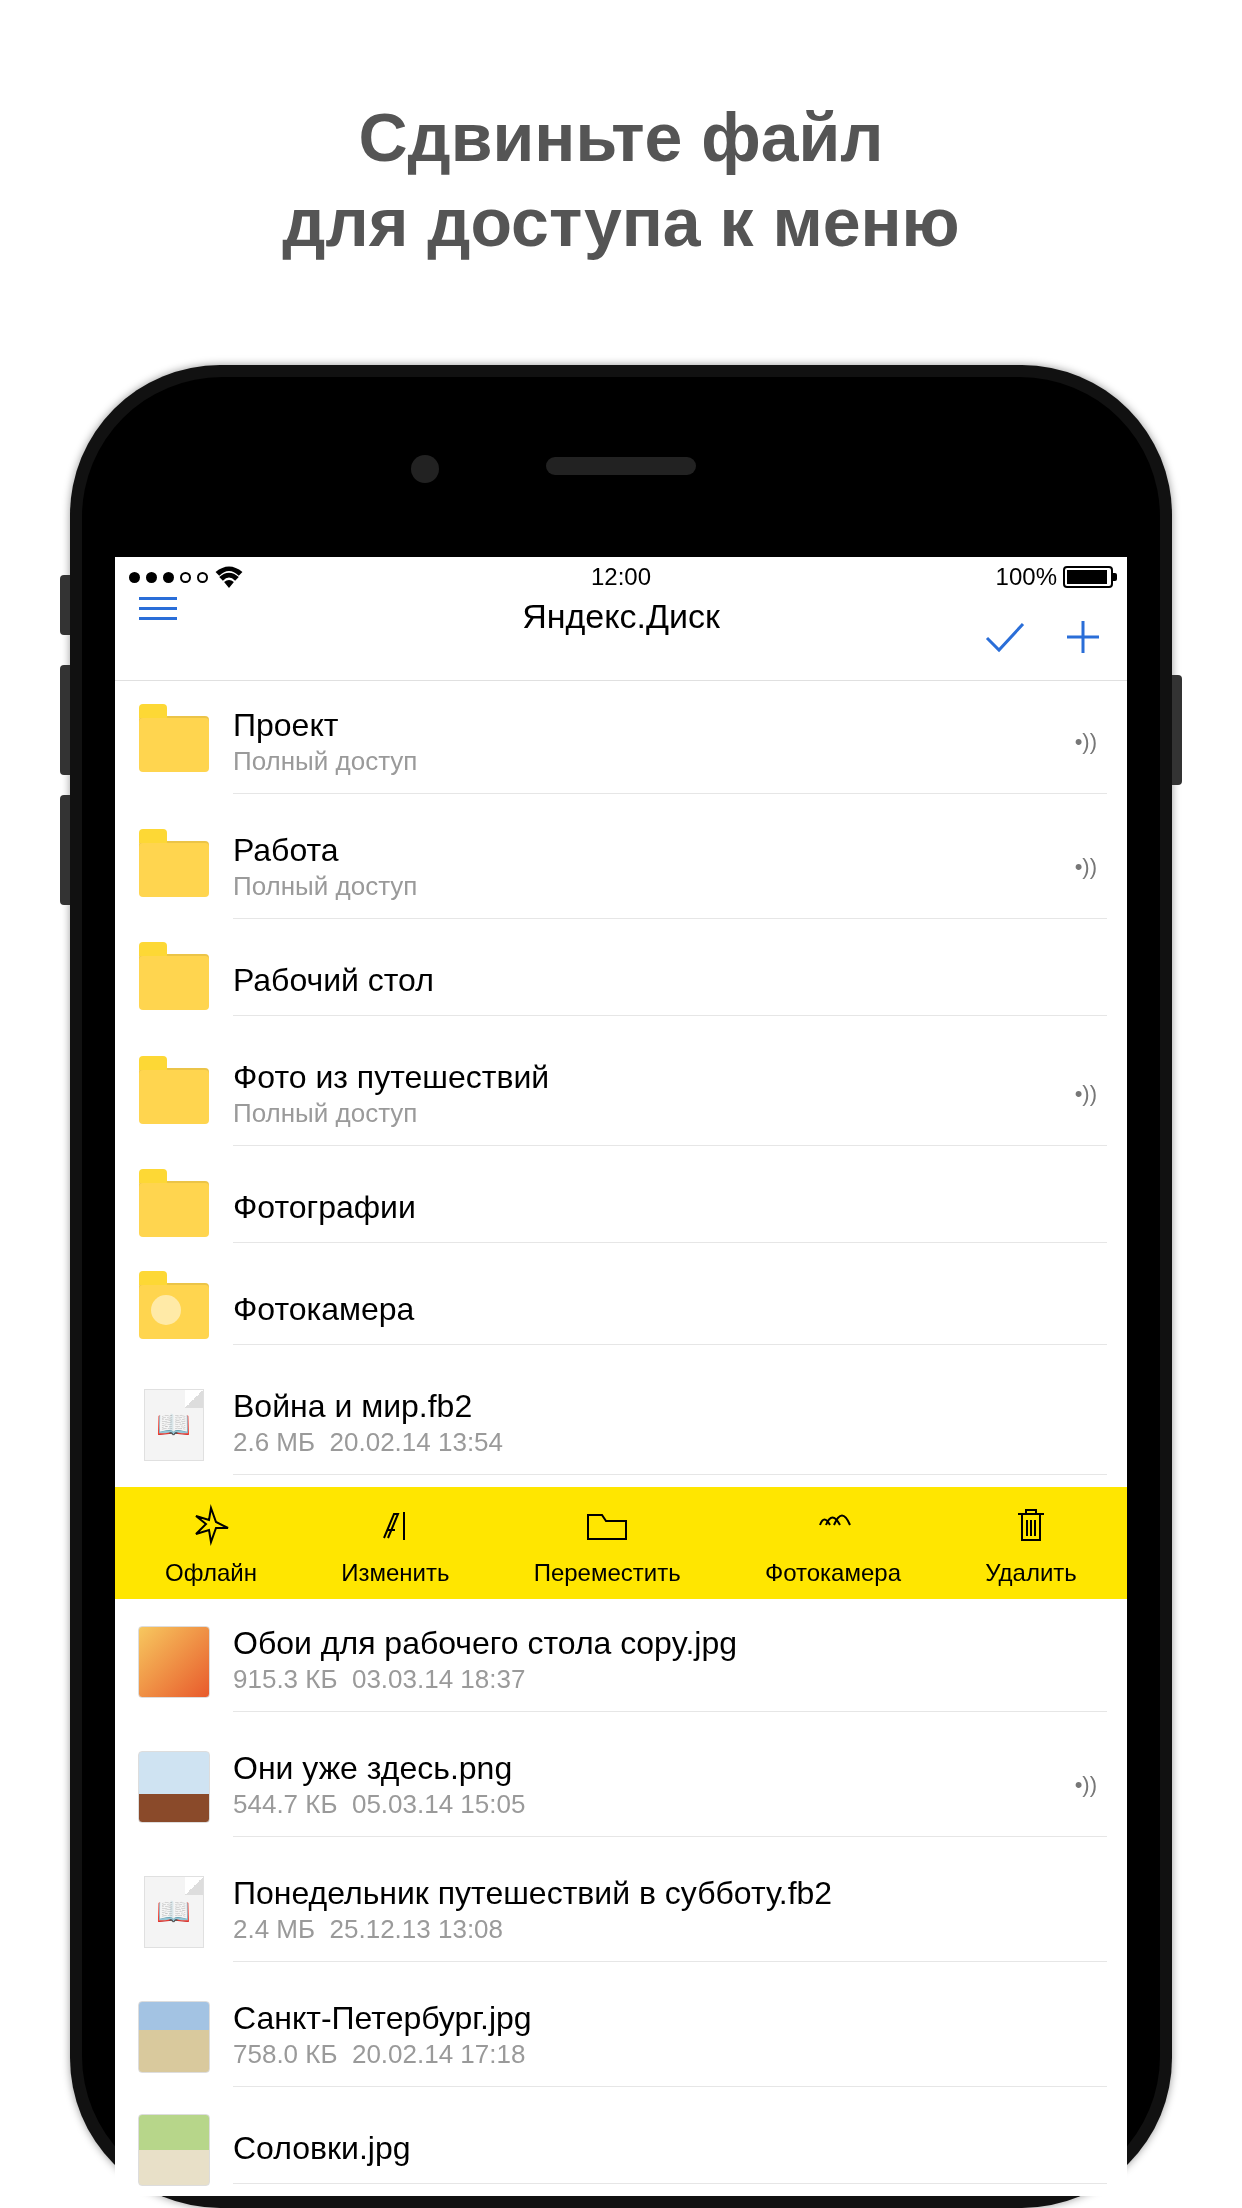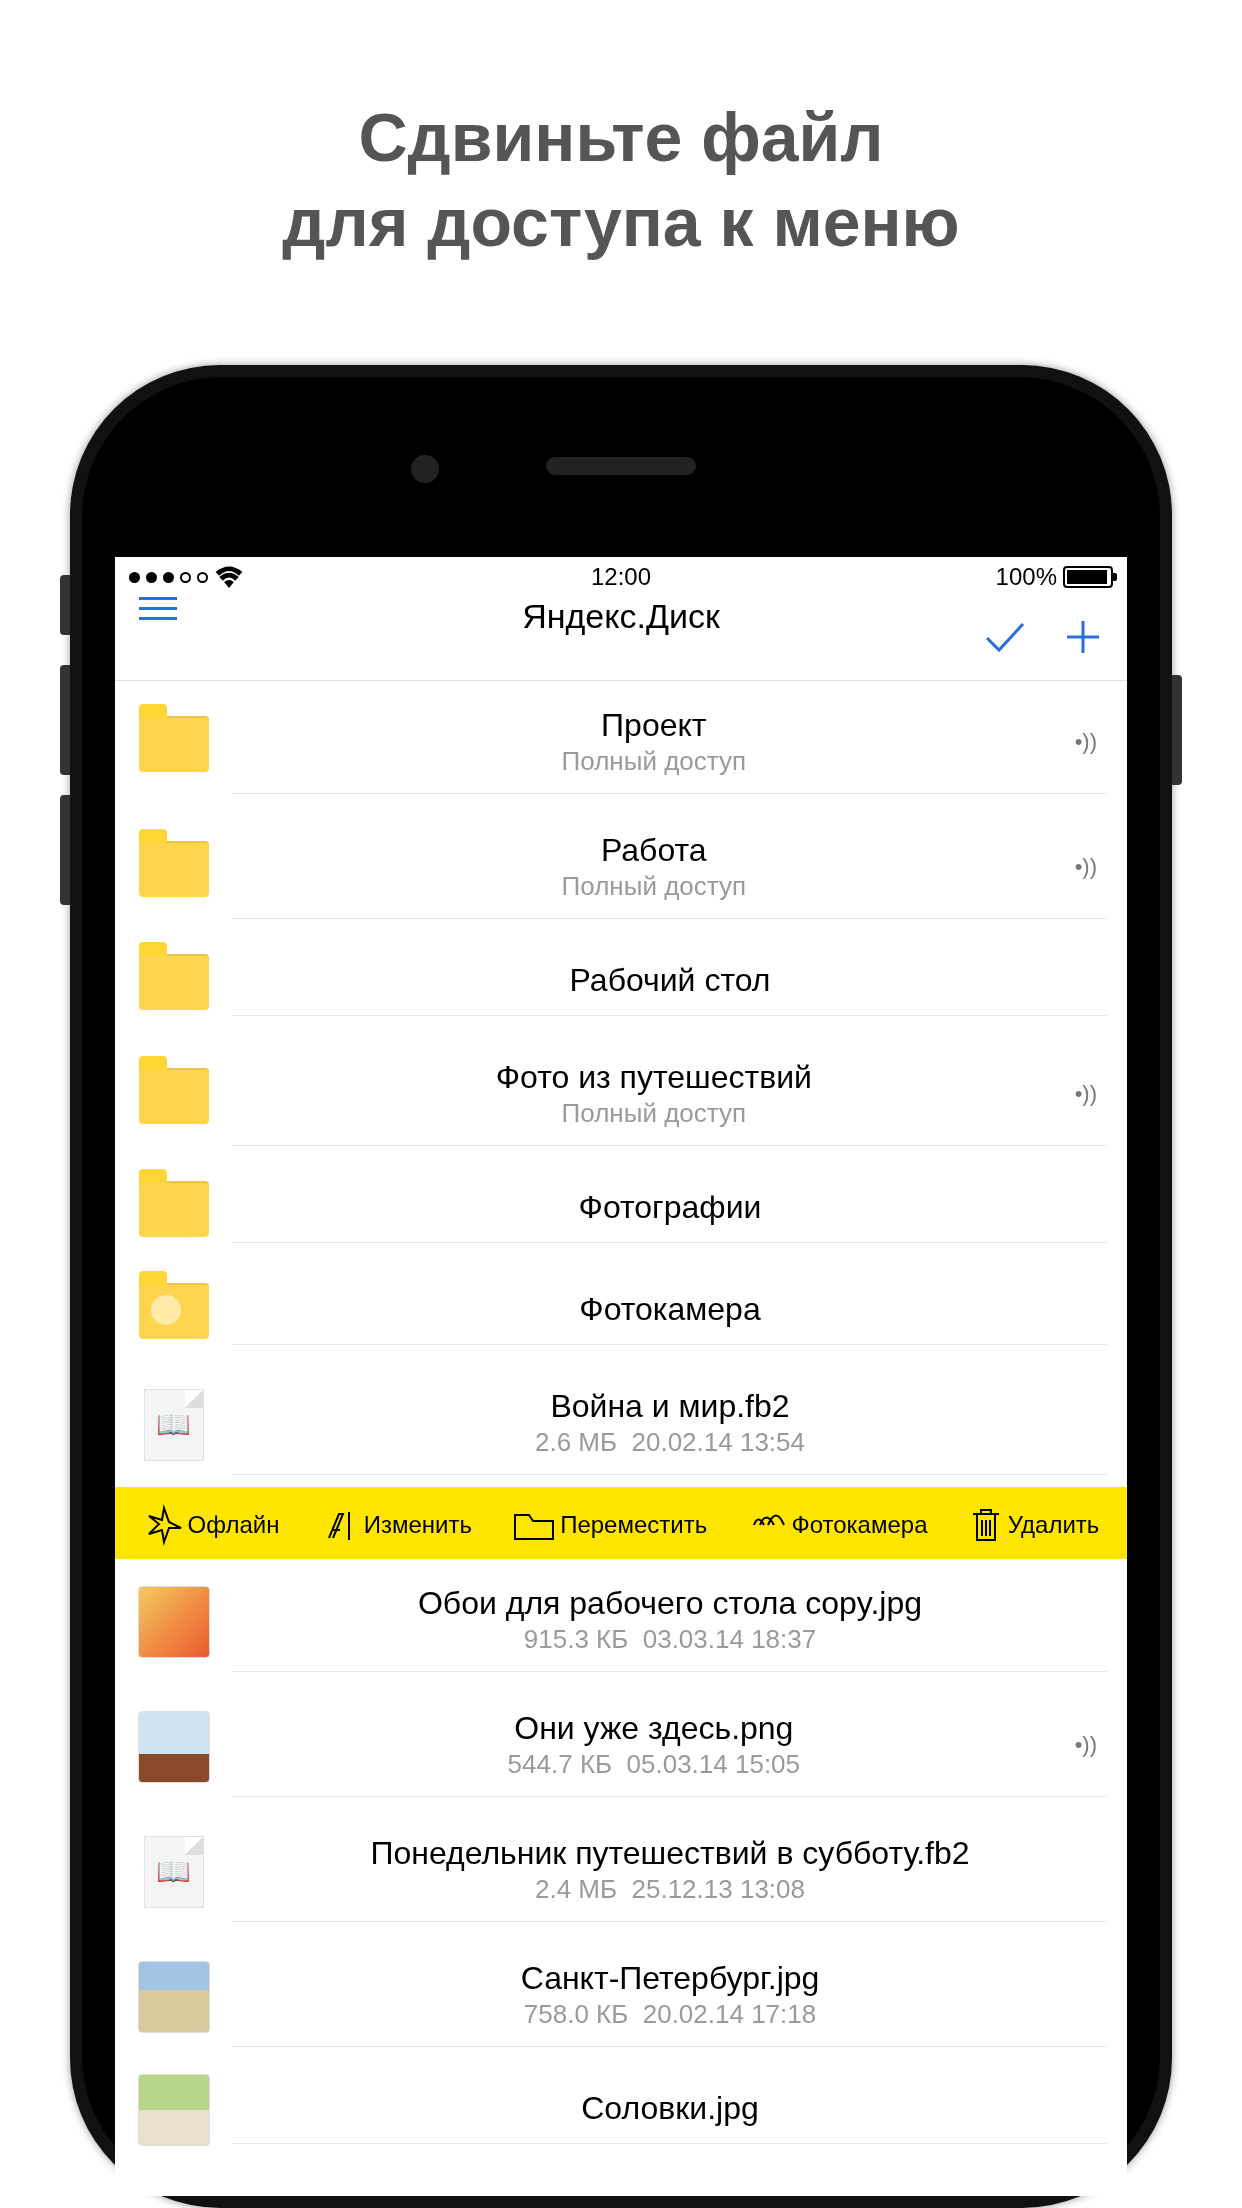--- a/index.html
+++ b/index.html
@@ -38,41 +38,41 @@
 .menu-icon { display:flex; flex-direction:column; gap:7px; }
 .menu-icon span { display:block; width:38px; height:3px; background:#2a6ed8; }
 .nav-right { display:flex; gap:36px; align-items:center; }
 .check-icon svg, .plus-icon svg { stroke:#2a6ed8; }
 
 
 .list { }
 .row { display:flex; align-items:center; padding:12px 20px 12px 20px; }
 .thumb { width:78px; height:78px; flex-shrink:0; display:flex; align-items:center; justify-content:center; }
 .row-body { flex:1; min-width:0; margin-left:20px; border-bottom:1px solid #e6e6e6; padding:14px 0 16px 0; display:flex; align-items:center; }
-.row-text { flex:1; min-width:0;text-align:center; }
+.row-text { flex:1; min-width:0; }
 .row-name { font-size:32px; color:#000; white-space:nowrap; overflow:hidden; text-overflow:ellipsis; }
 .row-sub { font-size:26px; color:#9a9a9a; margin-top:2px; }
 .row-acc { padding-right:10px; color:#777; font-size:22px; }
 
 
 .folder { width:70px; height:56px; background:#FFD54F; border-radius:4px; position:relative; box-shadow:0 2px 0 rgba(0,0,0,.08) inset; }
 .folder::before { content:''; position:absolute; top:-12px; left:0; width:28px; height:14px; background:#FDD835; border-radius:4px 4px 0 0; }
 .folder.cam::after { content:''; position:absolute; left:12px; top:12px; width:30px; height:30px; border-radius:50%; background:rgba(255,255,255,.5); }
 
 .filebook { width:60px; height:72px; background:#f4f4f4; border:1px solid #e0e0e0; position:relative; display:flex; align-items:center; justify-content:center; font-size:28px; color:#666; }
 .filebook::before { content:''; position:absolute; top:0; right:0; width:18px; height:18px; background:linear-gradient(135deg,#fff 50%,#ddd 50%); }
 
 .imgthumb { width:72px; height:72px; border-radius:4px; background:linear-gradient(135deg,#f7c85f,#e85a2c); position:relative; border:1px solid #ddd; }
 .imgthumb.ufo { background:linear-gradient(#cfe3f2 60%,#8a4a2a 60%); }
 .imgthumb.spb { background:linear-gradient(#a3c3e3 40%,#d9c99d 40%); }
 .imgthumb.slv { background:linear-gradient(#b7d68a 50%,#e8e0c8 50%); }
 
 
 .action-bar { background:#ffe600; display:flex; justify-content:space-around; padding:16px 8px 12px; }
-.ab-item { display:flex; flex-direction:row; align-items:center; gap:3px; color:#000; font-size:24px; }
+.ab-item { display:flex; flex-direction:column; align-items:center; gap:12px; color:#000; font-size:24px; }
 .ab-ico { height:44px; display:flex; align-items:center; justify-content:center; }
 .ab-ico svg { stroke:#000; fill:none; stroke-width:2; }
 </style>
 </head>
 <body>
 
 <div class="promo-title">
   <div>Сдвиньте файл</div>
   <div>для доступа к меню</div>
 </div>

